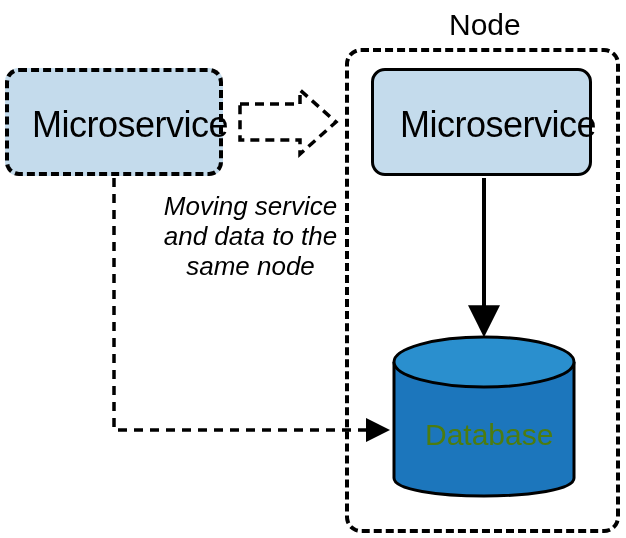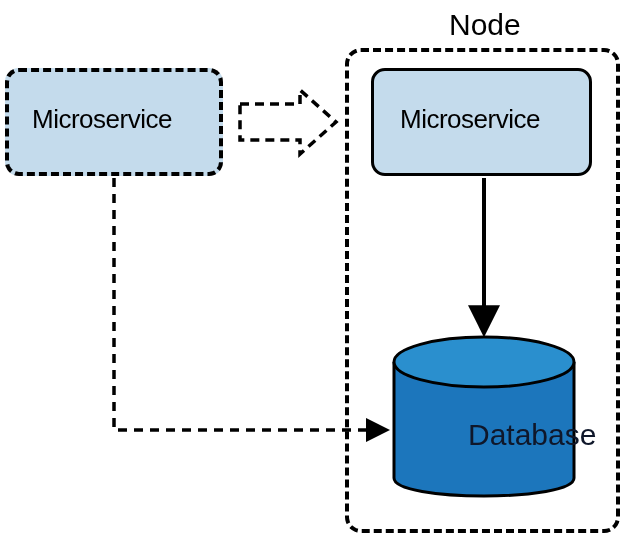--- a/index.html
+++ b/index.html
@@ -34,38 +34,37 @@
     background: #c4dbec;
     border: 4px dashed #000;
   }
   .ms-right {
     background: #c4dbec;
     border: 3px solid #000;
   }
   .ms-label {
     position: absolute;
     color: #000;
-    font-size: 26px;
+    font-size: 36px;
     font-weight: 400;
     letter-spacing: -0.5px;
   }
   .caption {
     position: absolute;
     font-style: italic;
     font-size: 26px;
     line-height: 1.15;
     text-align: center;
     color: #000;
   }
   .db-label {
     position: absolute;
-    color: #0f172a;
+    color: #4d7c0f;
     font-size: 30px;
     font-weight: 400;
-    margin-left: 43px;
   }
   svg.overlay {
     position: absolute;
     left: 0;
     top: 0;
     pointer-events: none;
   }
 </style>
 </head>
 <body>
@@ -75,20 +74,23 @@
   <div class="box node-container" style="left:345px; top:48px; width:275px; height:485px;"></div>
 
   <div class="node-title" style="left:449px; top:8px;">Node</div>
 
   <div class="box ms-left" style="left:5px; top:68px; width:218px; height:108px;"></div>
   <div class="ms-label" style="left:32px; top:104px;">Microservice</div>
 
   <div class="box ms-right" style="left:371px; top:68px; width:221px; height:108px;"></div>
   <div class="ms-label" style="left:400px; top:104px;">Microservice</div>
 
+  <div class="caption" style="left:153px; top:192px; width:195px; white-space: pre-line;"><span>Moving service
+and data to the
+same node</span></div>
 
   <svg class="overlay" width="626" height="538">
 
     <path d="M 394 362
              L 394 478
              C 394 502, 574 502, 574 478
              L 574 362
              C 574 386, 394 386, 394 362 Z" fill="#1c76bc" stroke="#000" stroke-width="3"></path>
 
     <ellipse cx="484" cy="362" rx="90" ry="25" fill="#2a8fce" stroke="#000" stroke-width="3"></ellipse>

